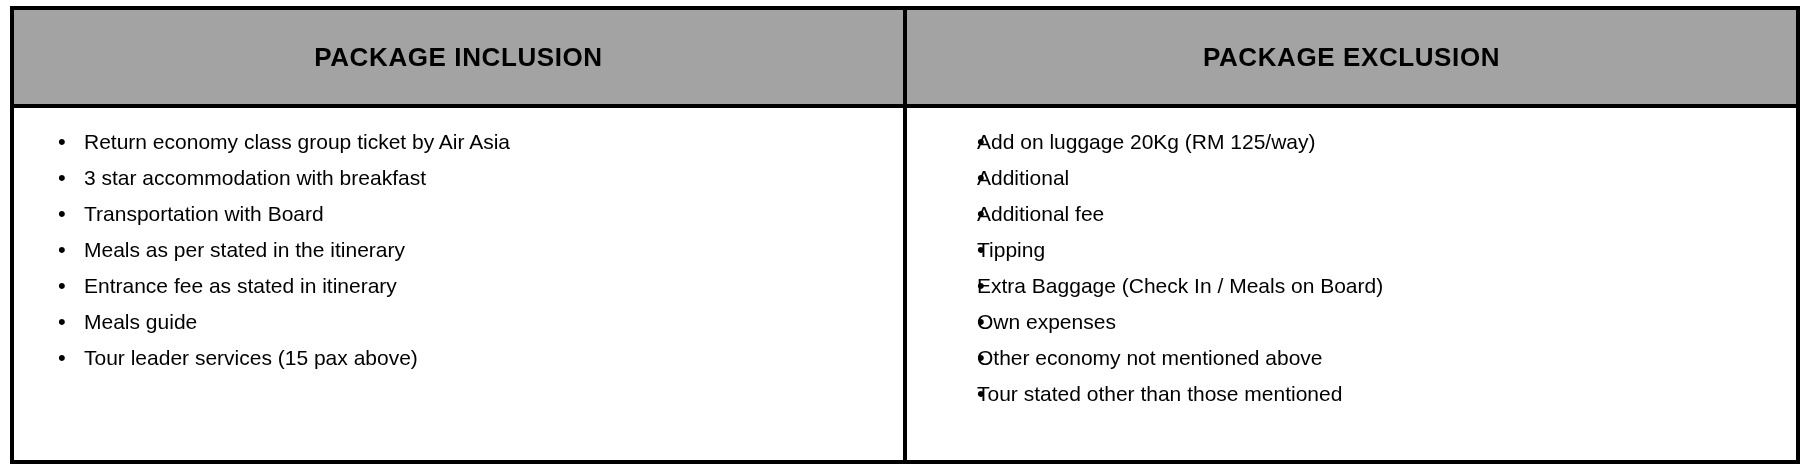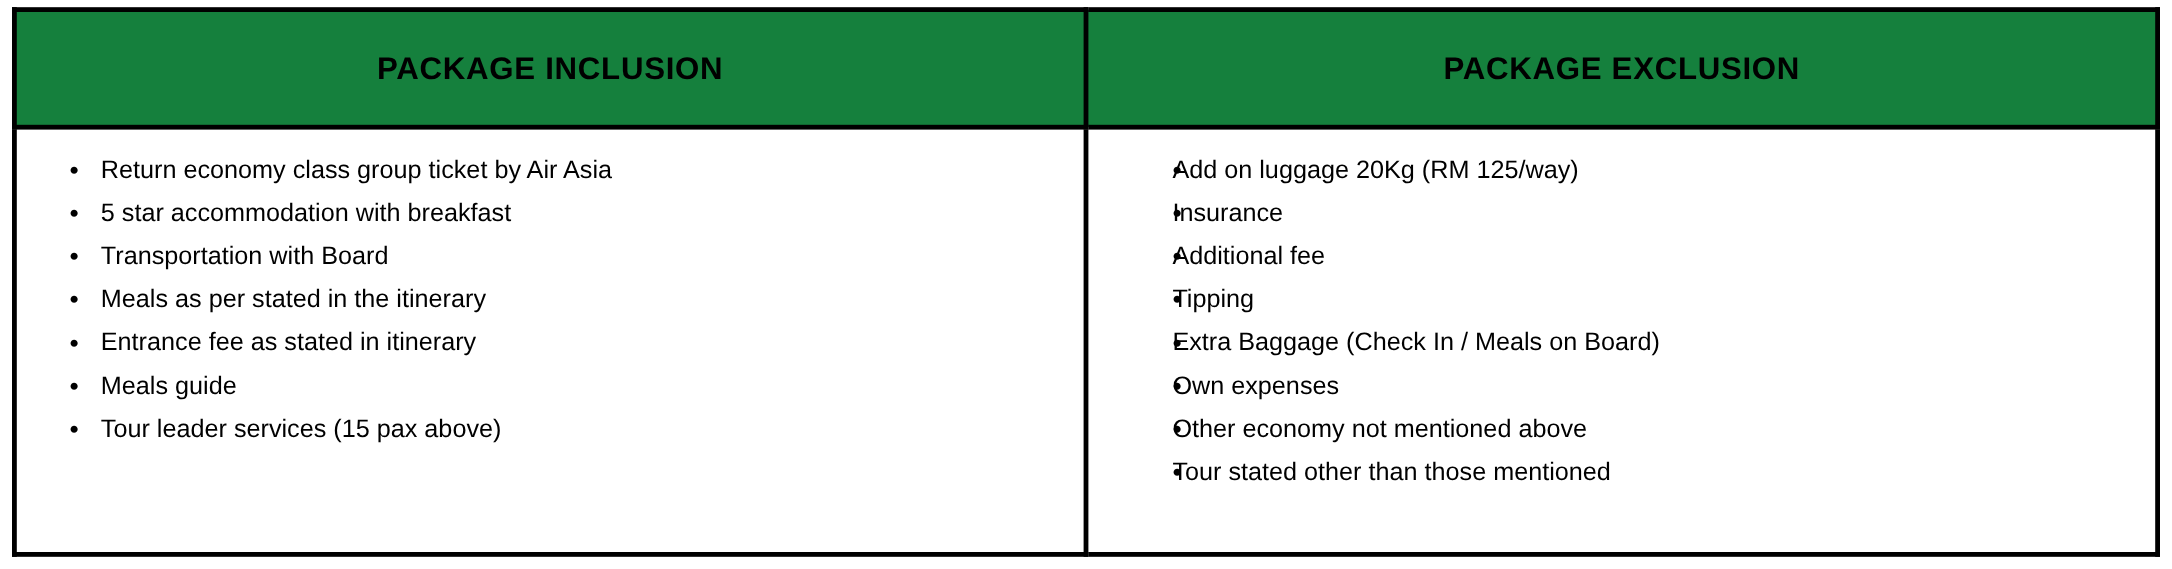--- a/index.html
+++ b/index.html
@@ -24,21 +24,21 @@
     border-collapse: collapse;
     table-layout: fixed;
     width: 1790px;
     height: 458px;
     border: 4px solid #000000;
   }
   table.pkg col.c1 { width: 50%; }
   table.pkg col.c2 { width: 50%; }
   table.pkg th {
     border: 4px solid #000000;
-    background: #15803d;
+    background: #a3a3a3;
     text-align: center;
     vertical-align: middle;
     height: 86px;
     font-size: 26px;
     font-weight: bold;
     letter-spacing: 0.6px;
     color: #000000;
     padding: 4px 8px;
   }
   table.pkg td {
@@ -83,32 +83,32 @@
       <tr>
         <th>PACKAGE INCLUSION</th>
         <th>PACKAGE EXCLUSION</th>
       </tr>
     </thead>
     <tbody>
       <tr>
         <td class="col-left">
           <ul class="bullets">
             <li>Return economy class group ticket by Air Asia</li>
-            <li>5 star accommodation with breakfast</li>
+            <li>3 star accommodation with breakfast</li>
             <li>Transportation with Board</li>
             <li>Meals as per stated in the itinerary</li>
             <li>Entrance fee as stated in itinerary</li>
             <li>Meals guide</li>
             <li>Tour leader services (15 pax above)</li>
           </ul>
         </td>
         <td class="col-right">
           <ul class="bullets">
             <li>Add on luggage 20Kg (RM 125/way)</li>
-            <li>Insurance</li>
+            <li>Additional</li>
             <li>Additional fee</li>
             <li>Tipping</li>
             <li>Extra Baggage (Check In / Meals on Board)</li>
             <li>Own expenses</li>
             <li>Other economy not mentioned above</li>
             <li>Tour stated other than those mentioned</li>
           </ul>
         </td>
       </tr>
     </tbody>

